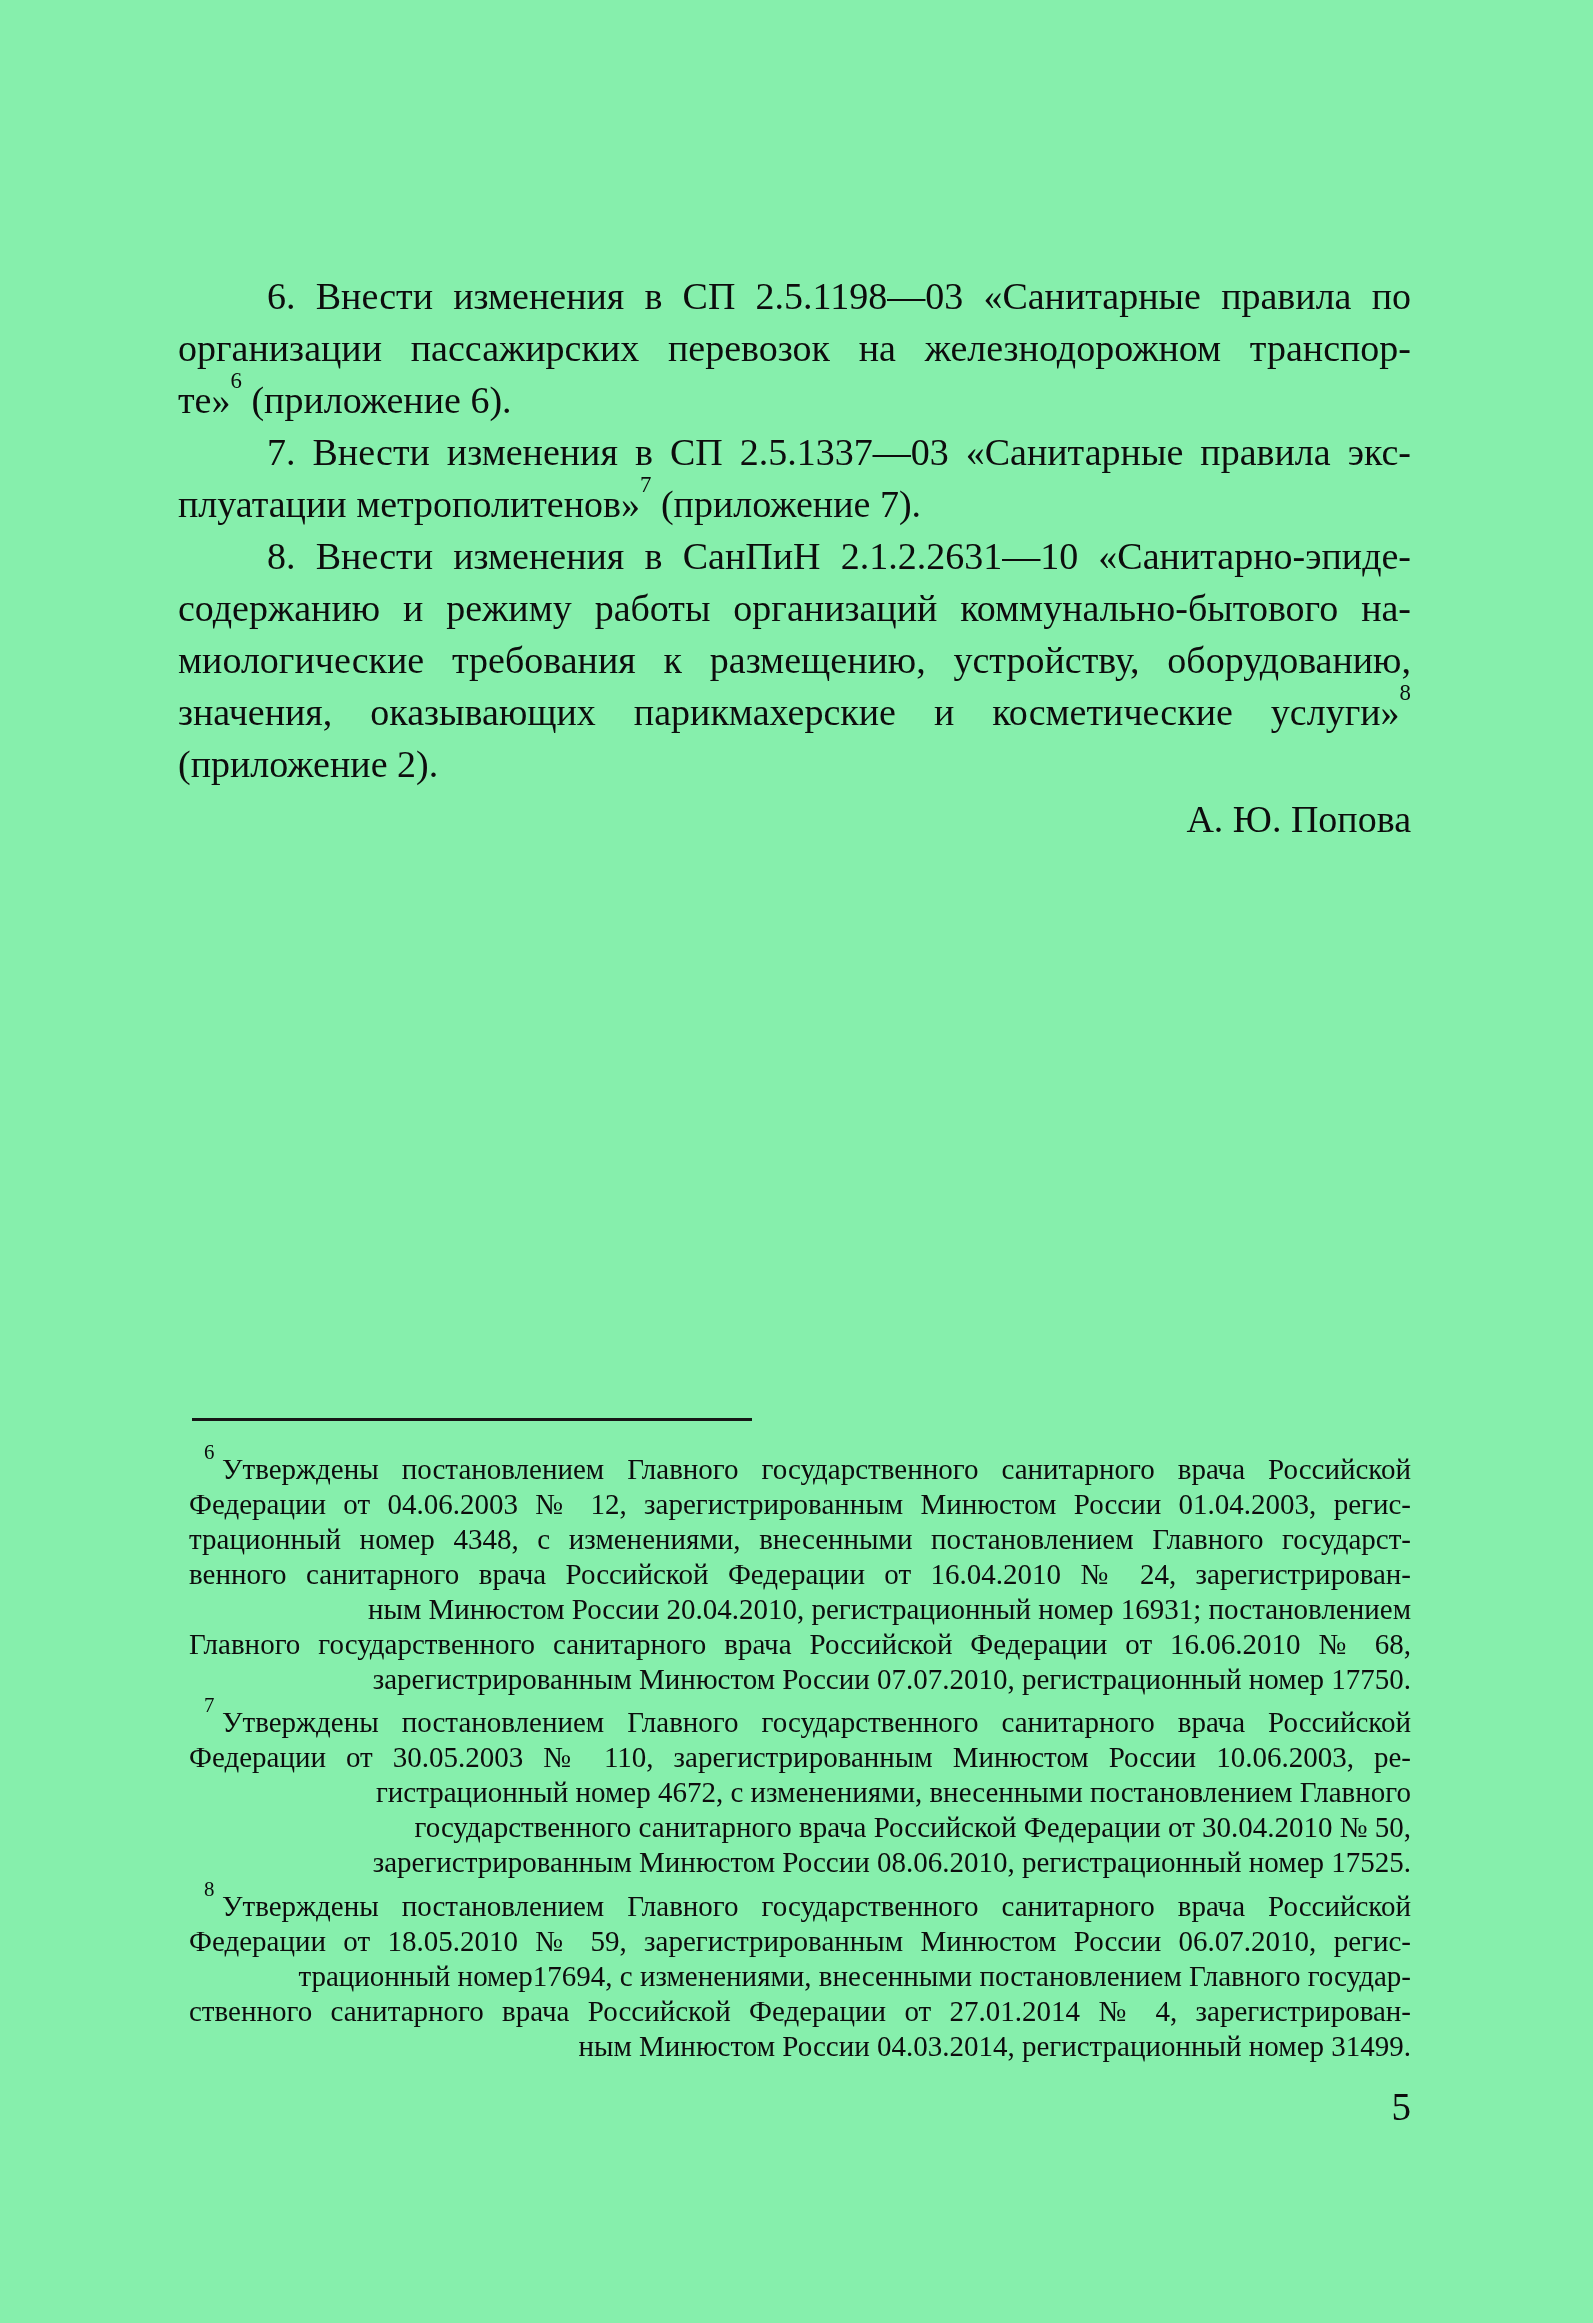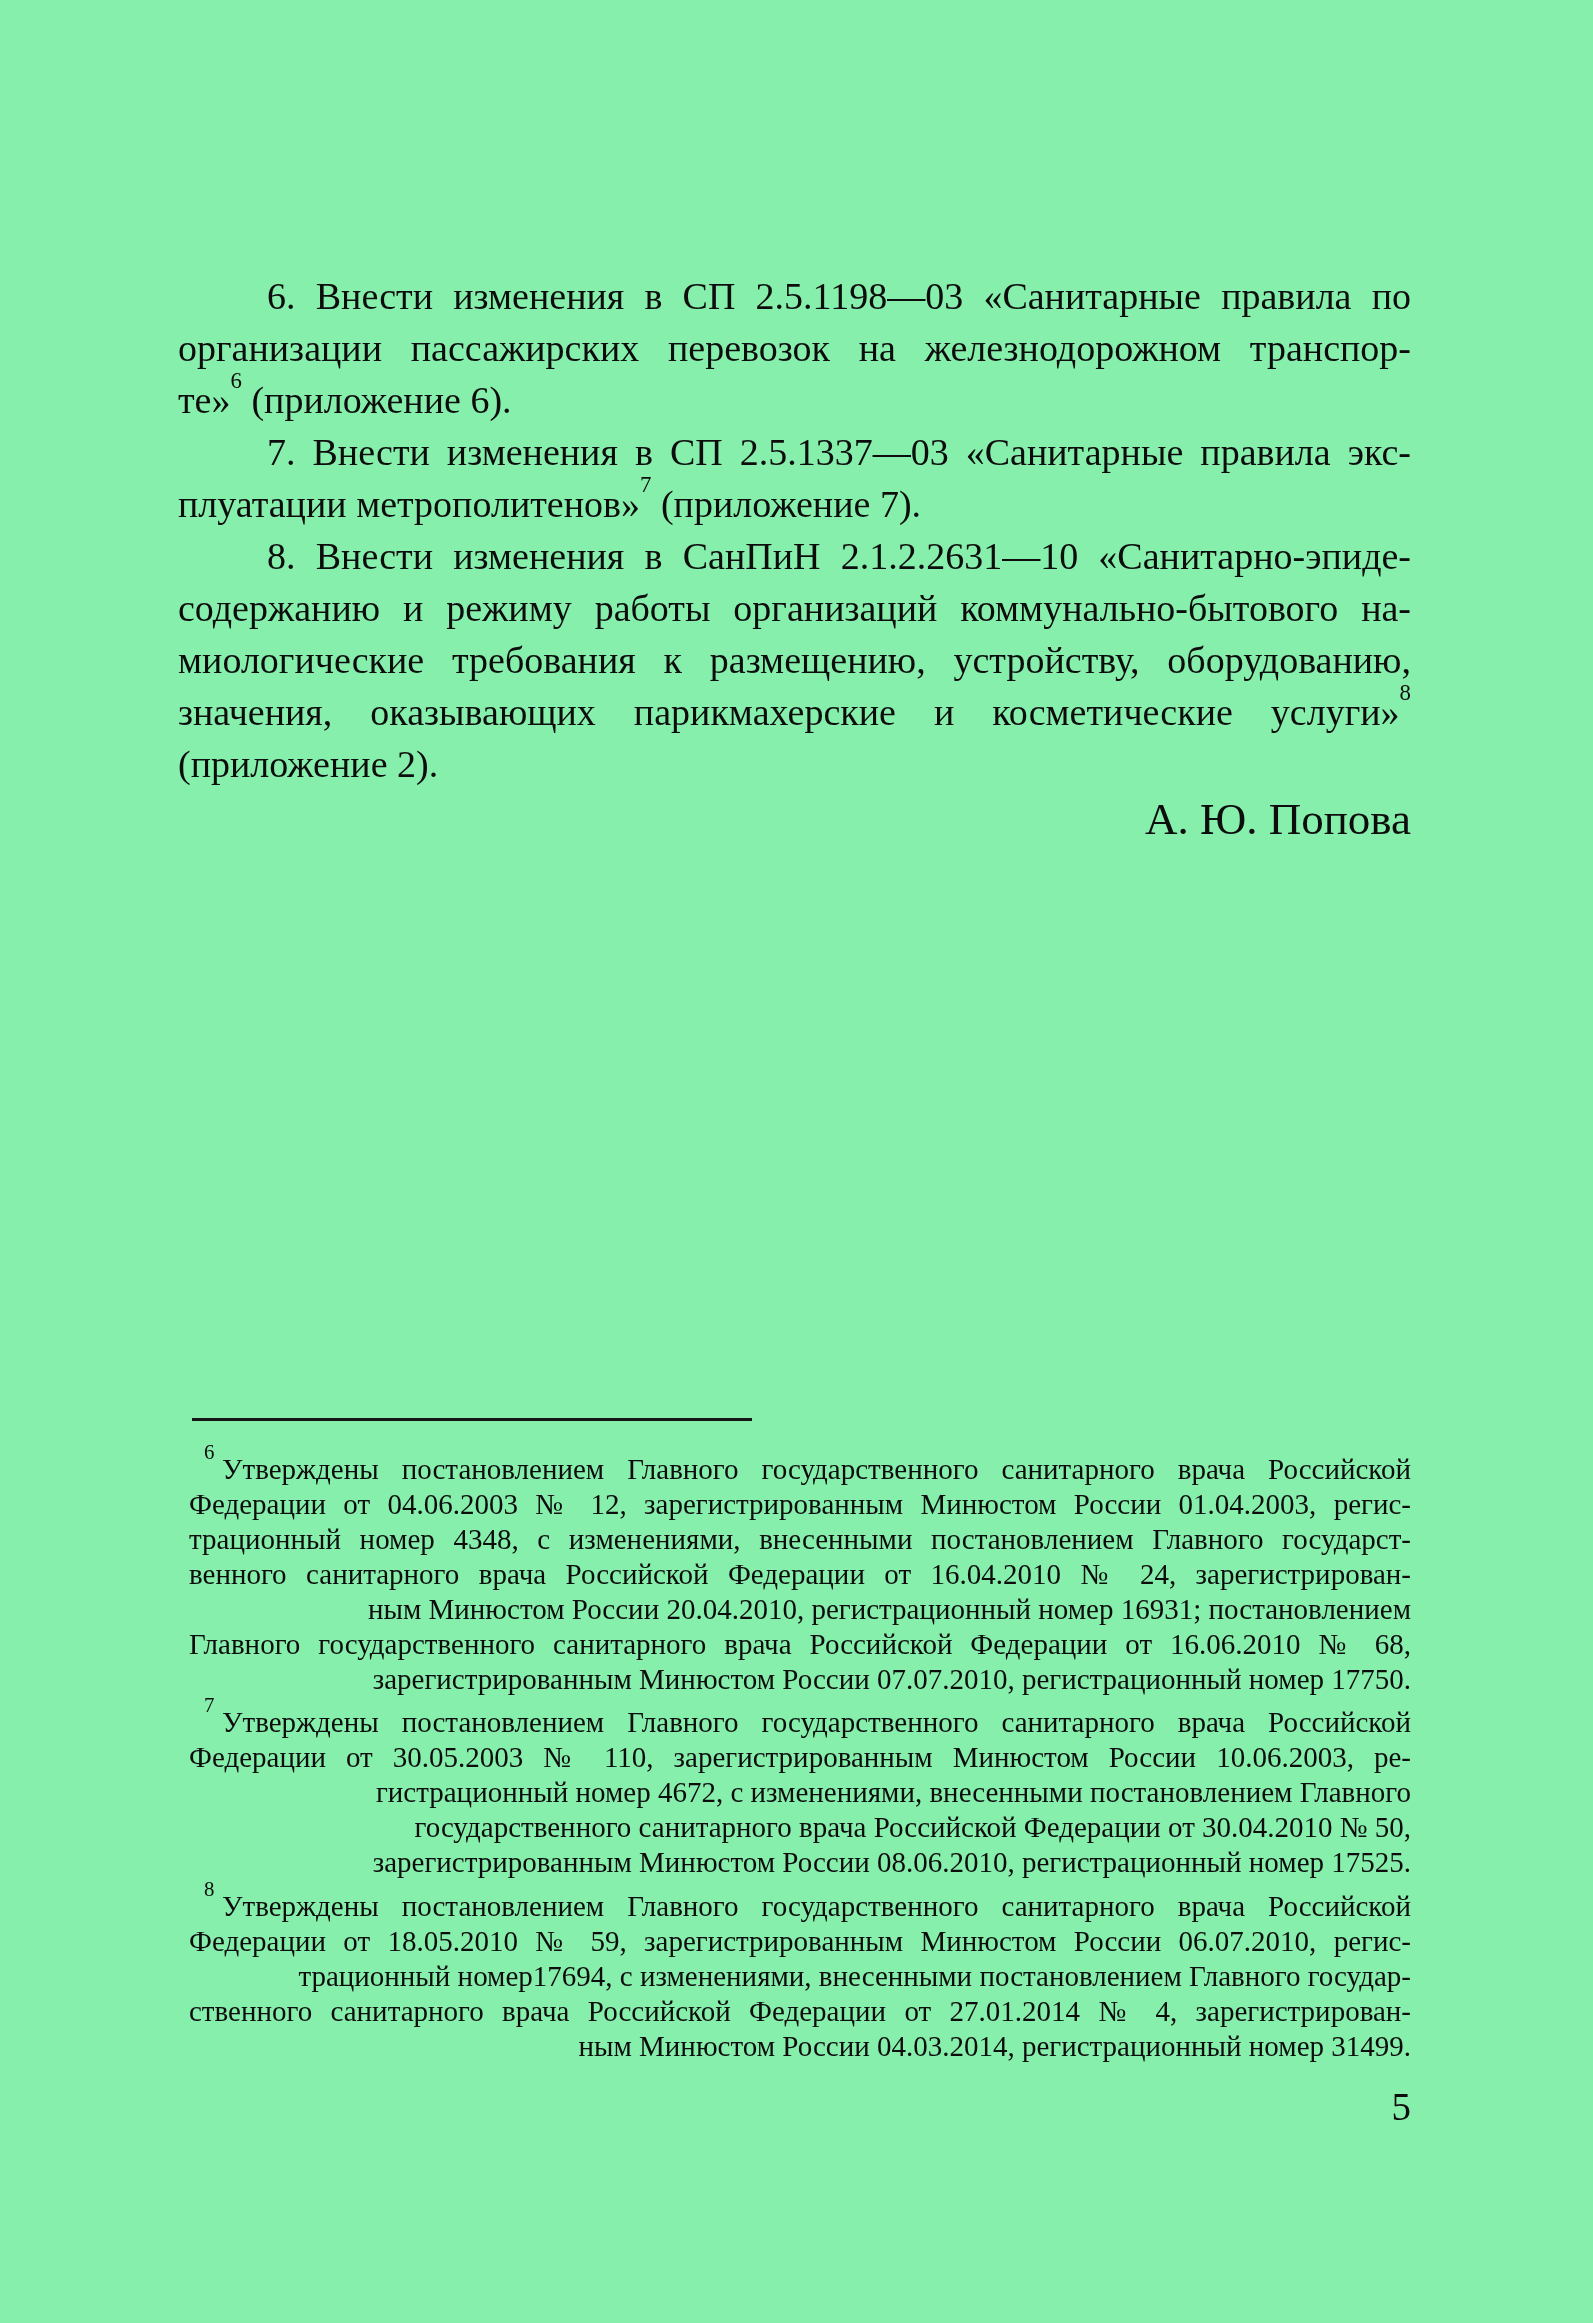--- a/index.html
+++ b/index.html
@@ -26,21 +26,21 @@
   .line.indent{text-indent:89px;}
   sup.bsup{
     font-size:0.6em;
     line-height:0;
     position:relative;
     top:-0.5em;
   }
   
   .signature{
     position:absolute;left:178px;top:796px;width:1233px;
-    font-size:45px;line-height:47px;text-align:right;
+    font-size:38px;line-height:47px;text-align:right;
   }
   
   .fn-sep{
     position:absolute;left:192px;top:1418px;
     width:560px;height:2.8px;background:#161616;
   }
   .footnotes{
     position:absolute;left:174px;top:1452px;width:1237px;
     font-size:29px;line-height:35px;
   }

